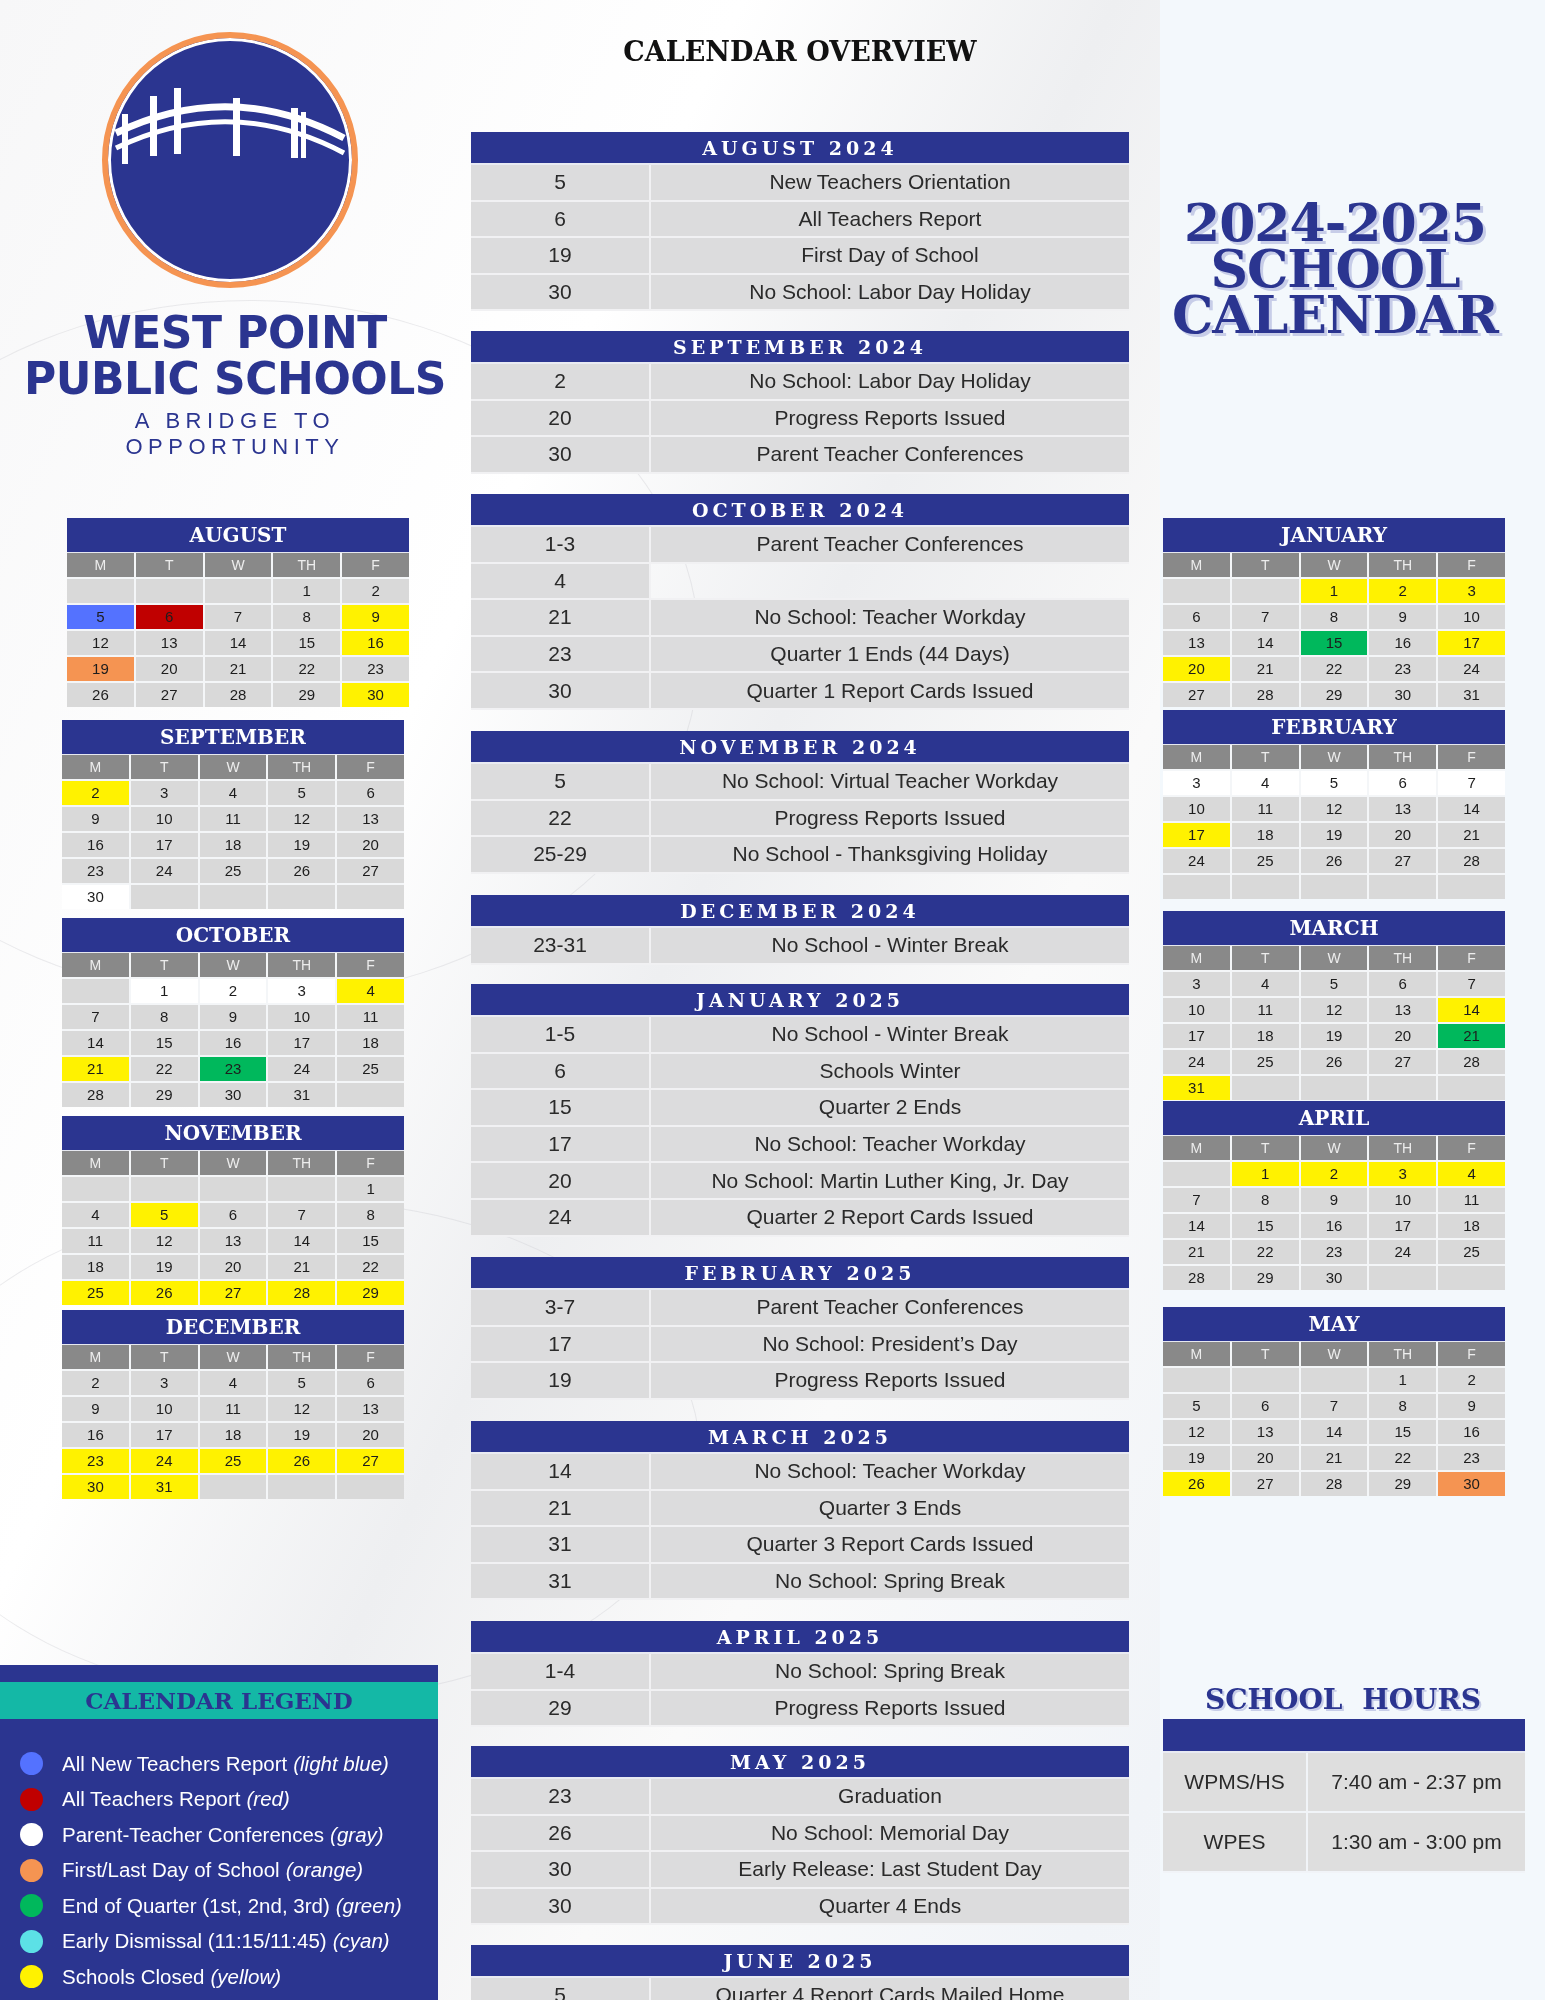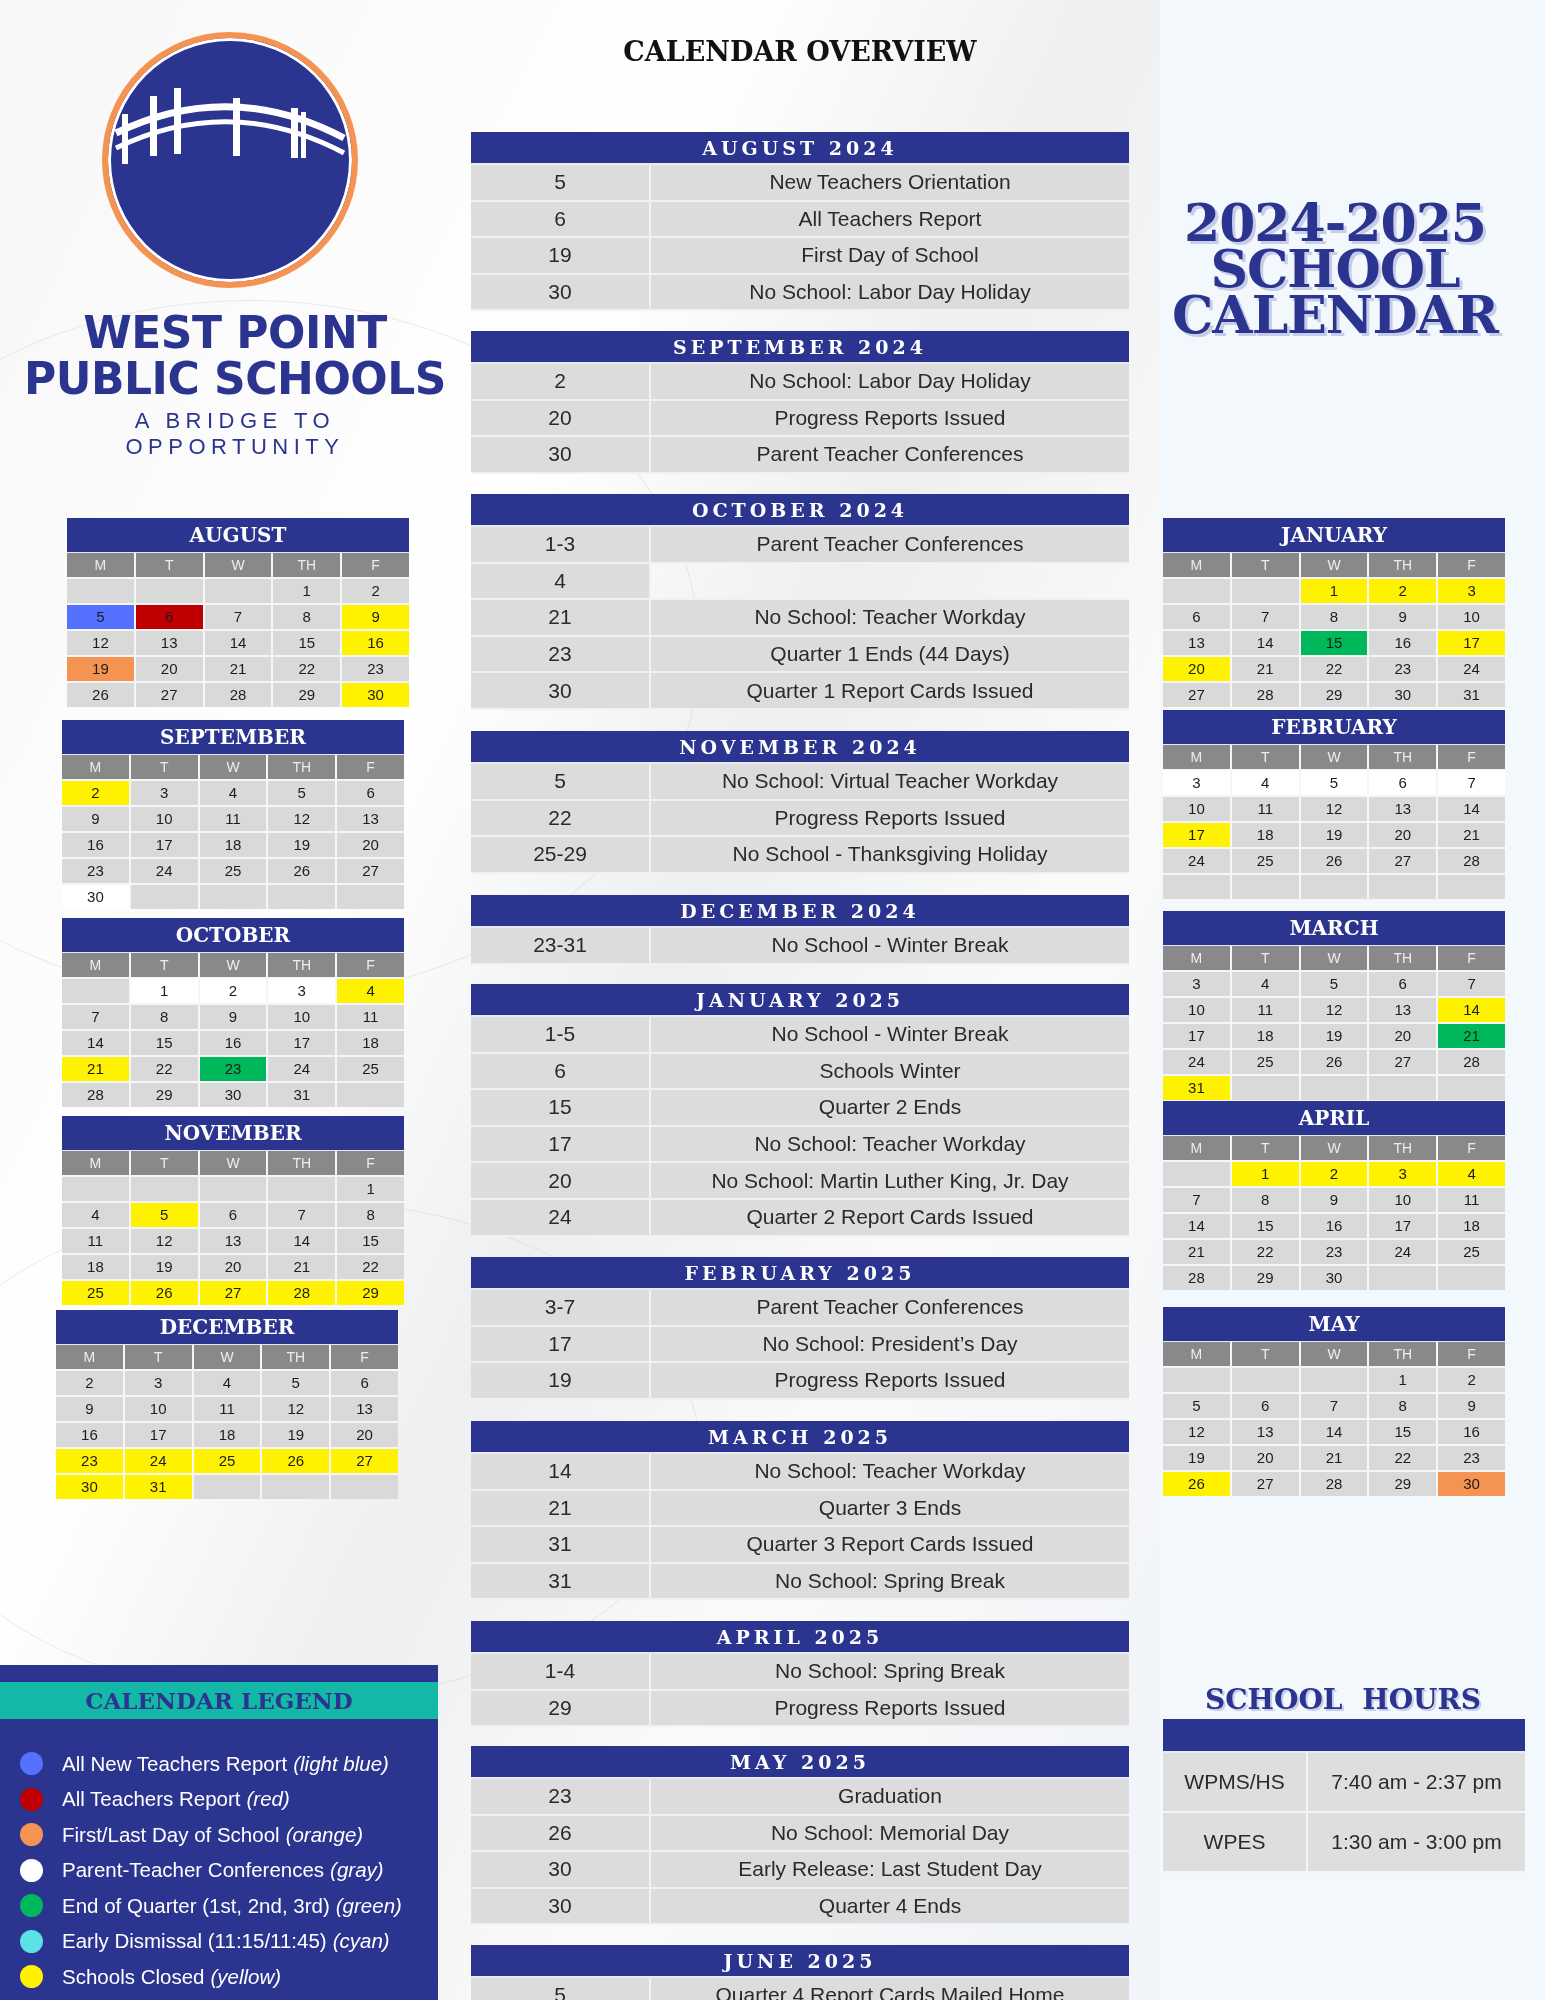--- a/index.html
+++ b/index.html
@@ -475,21 +475,21 @@
         <div class="mc-cell">20</div>
         <div class="mc-cell">21</div>
         <div class="mc-cell">22</div>
         <div class="mc-cell c-yellow">25</div>
         <div class="mc-cell c-yellow">26</div>
         <div class="mc-cell c-yellow">27</div>
         <div class="mc-cell c-yellow">28</div>
         <div class="mc-cell c-yellow">29</div>
       </div>
     </div>
-    <div class="mc" style="left: 56px; top: 1310px;">
+    <div class="mc" style="left: 62px; top: 1310px;">
       <div class="mc-head">DECEMBER</div>
       <div class="mc-grid">
         <div class="mc-dow">M</div>
         <div class="mc-dow">T</div>
         <div class="mc-dow">W</div>
         <div class="mc-dow">TH</div>
         <div class="mc-dow">F</div>
         <div class="mc-cell">2</div>
         <div class="mc-cell">3</div>
         <div class="mc-cell">4</div>
@@ -701,28 +701,28 @@
         <span class="legend-dot" style="background: rgb(84, 114, 255);"></span>
         <span>All New Teachers Report</span>
         <span class="legend-note">(light blue)</span>
       </div>
       <div class="legend-item">
         <span class="legend-dot" style="background: rgb(192, 0, 0);"></span>
         <span>All Teachers Report</span>
         <span class="legend-note">(red)</span>
       </div>
       <div class="legend-item">
+        <span class="legend-dot" style="background: rgb(255, 255, 255);"></span>
+        <span>Parent-Teacher Conferences</span>
+        <span class="legend-note">(gray)</span>
+      </div>
+      <div class="legend-item">
         <span class="legend-dot" style="background: rgb(245, 148, 82);"></span>
         <span>First/Last Day of School</span>
         <span class="legend-note">(orange)</span>
-      </div>
-      <div class="legend-item">
-        <span class="legend-dot" style="background: rgb(255, 255, 255);"></span>
-        <span>Parent-Teacher Conferences</span>
-        <span class="legend-note">(gray)</span>
       </div>
       <div class="legend-item">
         <span class="legend-dot" style="background: rgb(0, 184, 92);"></span>
         <span>End of Quarter (1st, 2nd, 3rd)</span>
         <span class="legend-note">(green)</span>
       </div>
       <div class="legend-item">
         <span class="legend-dot" style="background: rgb(92, 225, 230);"></span>
         <span>Early Dismissal (11:15/11:45)</span>
         <span class="legend-note">(cyan)</span>

